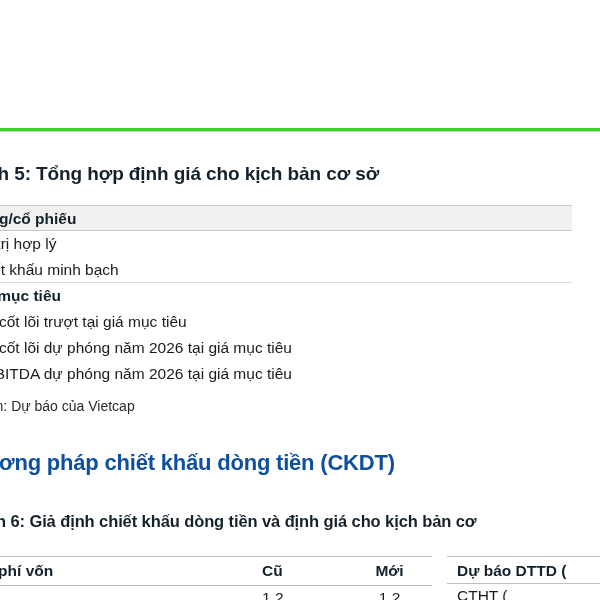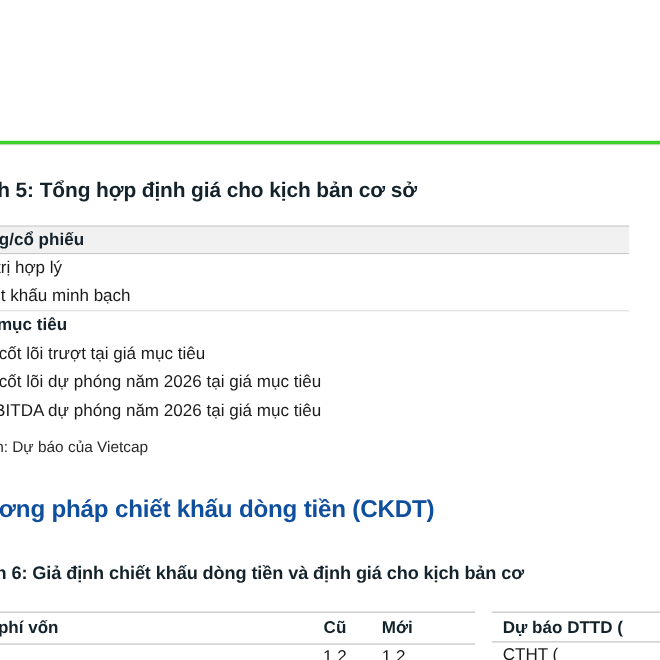--- a/index.html
+++ b/index.html
@@ -131,22 +131,22 @@
     color: #14232b;
   }
   .t2-datarow {
     display: flex;
     height: 24px;
     align-items: center;
     font-size: 15.5px;
     color: #1b1b1b;
   }
   .t2-c1 { width: 290px; padding-left: 8px; box-sizing: border-box; white-space: nowrap; }
-  .t2-c2 { width: 85px; text-align: center; }
-  .t2-c3 { width: 85px; text-align: left; }
+  .t2-c2 { width: 85px; }
+  .t2-c3 { width: 85px; text-align: center; }
 
   .table3 {
     position: absolute;
     left: 447px;
     top: 556px;
     width: 180px;
   }
   .t3-headrow {
     height: 28px;
     line-height: 28px;

